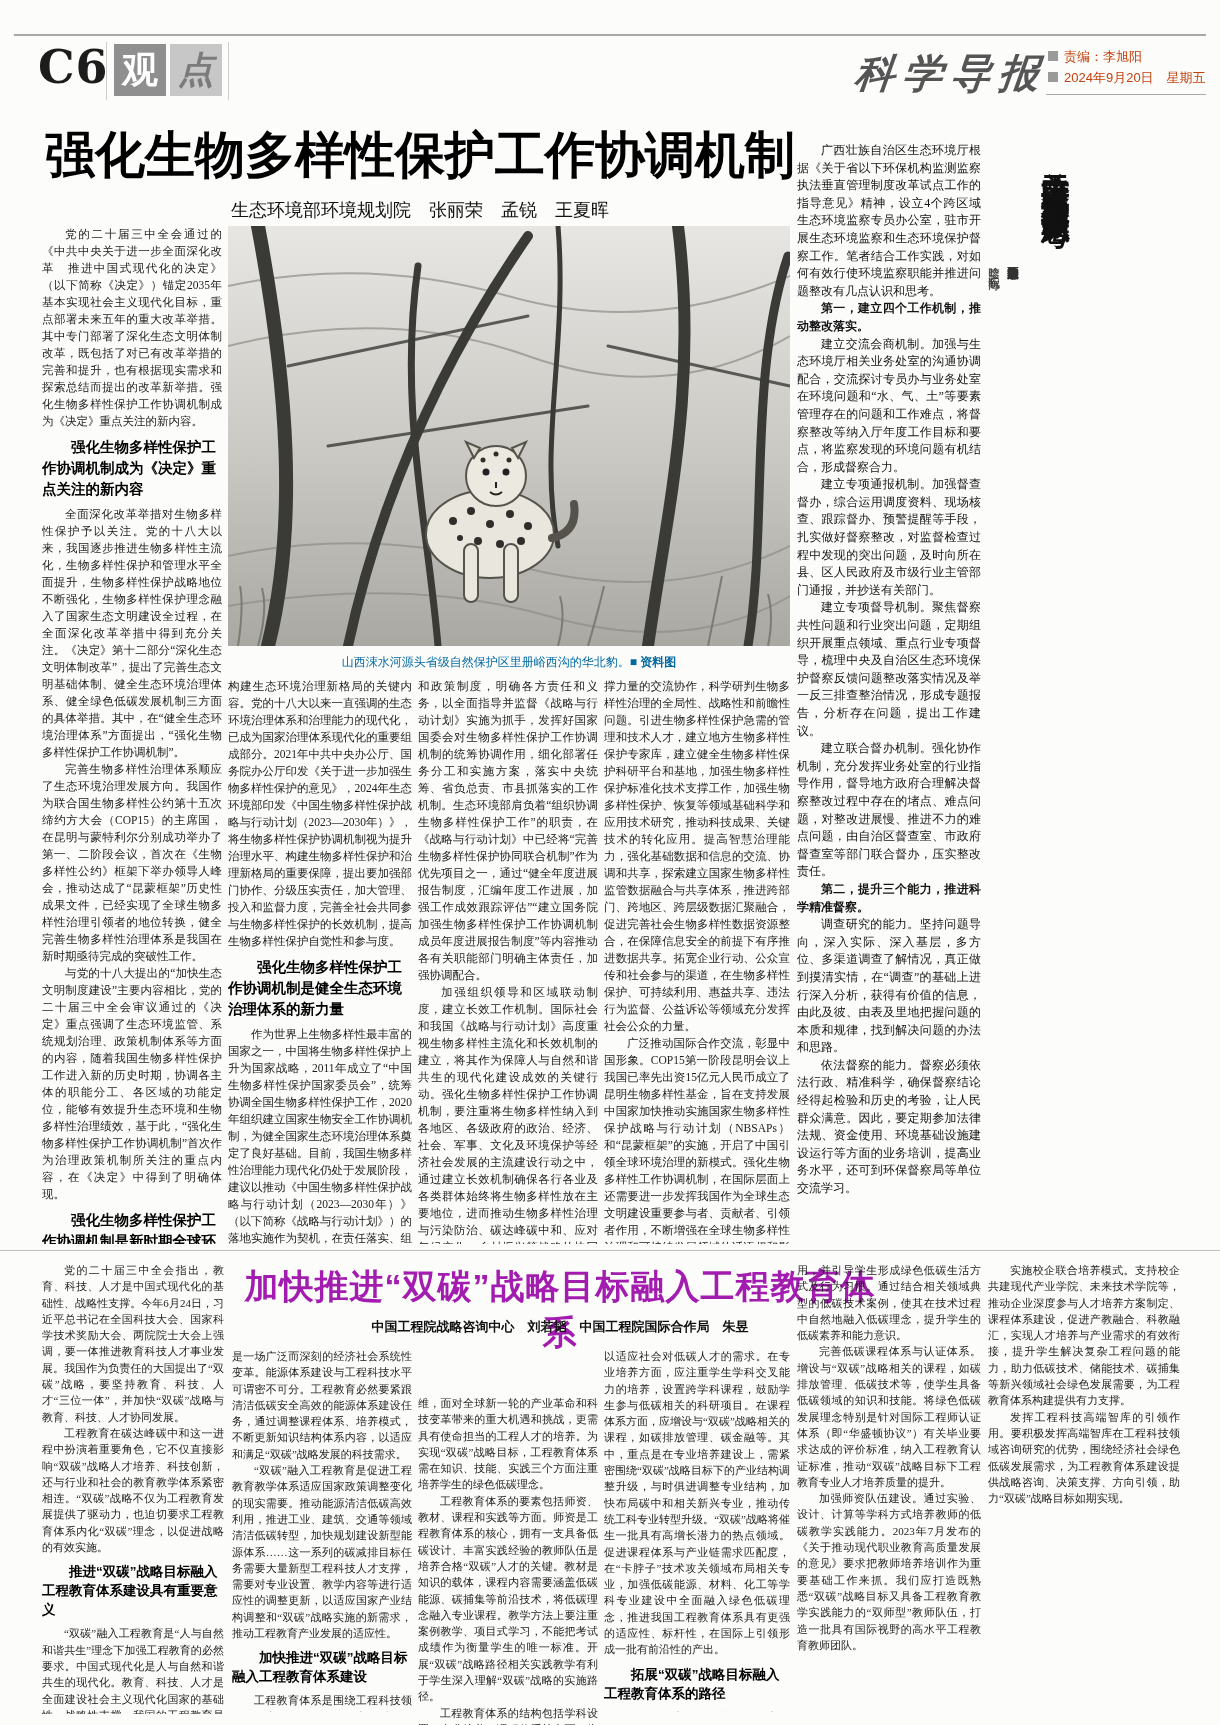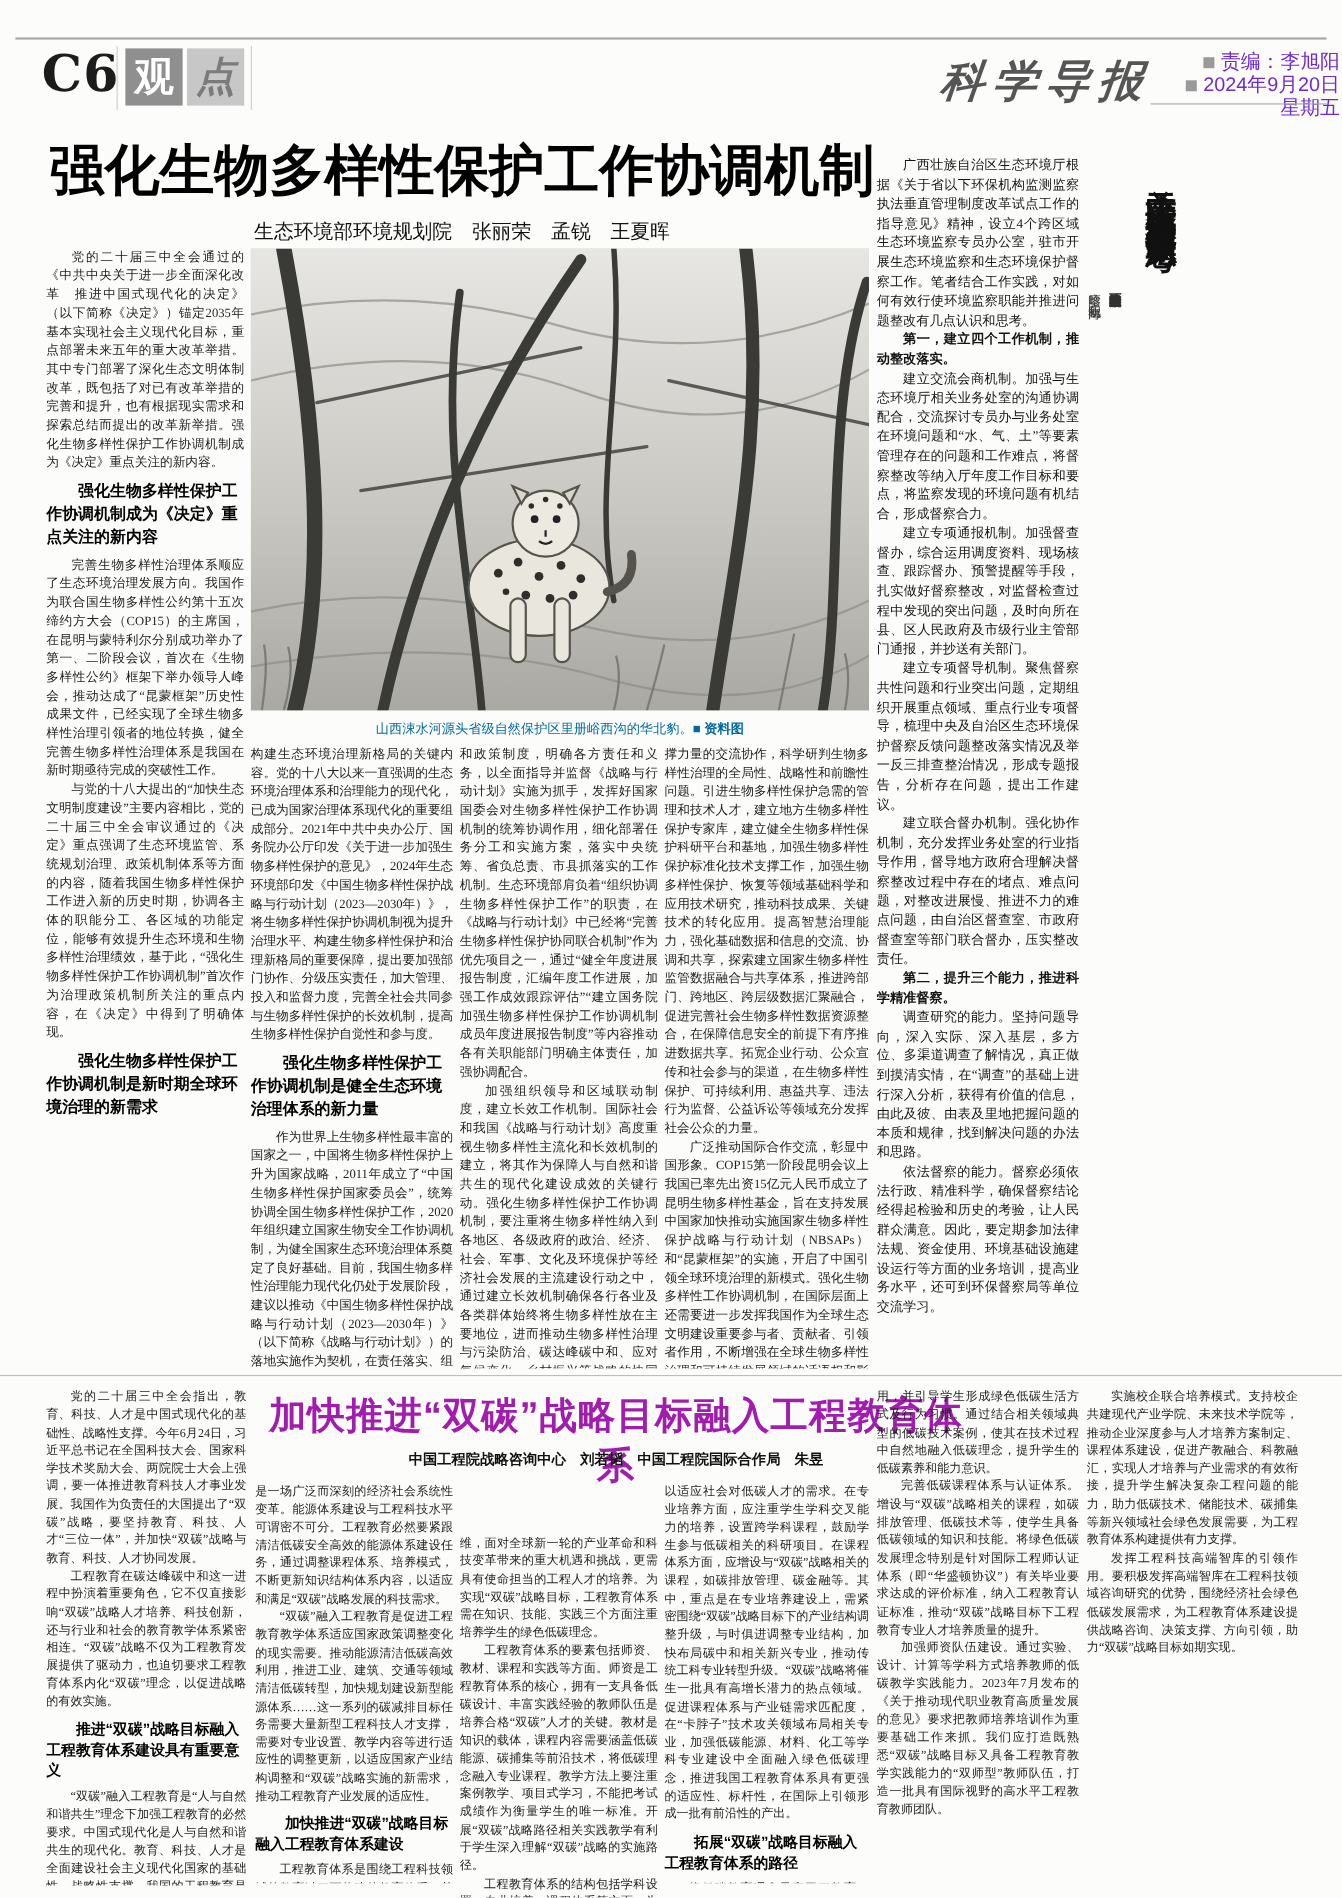--- a/index.html
+++ b/index.html
@@ -8,21 +8,21 @@
   .abs{position:absolute;}
   .rule{position:absolute;background:#a8a8a8;}
   
   .edition{font-family:"DejaVu Serif",serif;font-weight:bold;font-size:46px;letter-spacing:1px;}
   .secbox{width:52px;height:52px;display:flex;align-items:center;justify-content:center;
           font-weight:bold;font-size:36px;font-family:"Liberation Sans",sans-serif;}
   .secbox.dark{background:#8f8f8f;color:#fff;}
   .secbox.light{background:#c7c7c7;color:#7b7b7b;font-family:"DejaVu Serif",serif;font-style:italic;}
   .masthead{font-family:"DejaVu Serif",serif;font-style:italic;font-weight:bold;font-size:40px;
             color:#555;letter-spacing:8px;transform:skewX(-6deg);}
-  .meta{font-family:"Liberation Sans",sans-serif;font-size:18px;color:#6d28d9;line-height:21px;text-align:right;}
+  .meta{font-family:"Liberation Sans",sans-serif;font-size:13px;color:#c2410c;line-height:21px;}
   .sq{display:inline-block;width:10px;height:10px;background:#9a9a9a;margin-right:6px;}
   
   .headline1{font-family:"Liberation Sans",sans-serif;font-weight:900;font-size:50px;
              letter-spacing:0px;text-align:center;color:#000;}
   .byline{font-family:"Liberation Sans",sans-serif;font-size:18px;text-align:center;color:#111;}
   
   .col{position:absolute;text-align:justify;font-size:11.5px;line-height:17px;overflow:hidden;}
   .col p{margin:0;text-indent:2em;}
   .col p.cont{text-indent:0;}
   .col h4{margin:7px 0 6px 0;font-size:14.5px;line-height:21px;text-indent:2em;text-align:left;
@@ -125,20 +125,21 @@
     </g>
   </svg>
 </div>
 <div class="abs caption" style="left:228px;top:654px;width:562px;">
   <span>山西涑水河源头省级自然保护区里册峪西沟的华北豹。</span><b>■ 资料图</b>
 </div>
 
 <div class="col" style="left:42px;top:226px;width:180px;height:1018px;">
   <p>党的二十届三中全会通过的《中共中央关于进一步全面深化改革　推进中国式现代化的决定》（以下简称《决定》）锚定2035年基本实现社会主义现代化目标，重点部署未来五年的重大改革举措。其中专门部署了深化生态文明体制改革，既包括了对已有改革举措的完善和提升，也有根据现实需求和探索总结而提出的改革新举措。强化生物多样性保护工作协调机制成为《决定》重点关注的新内容。</p>
   <h4>强化生物多样性保护工作协调机制成为《决定》重点关注的新内容</h4>
+  <p>全面深化改革举措对生物多样性保护予以关注。党的十八大以来，我国逐步推进生物多样性主流化，生物多样性保护和管理水平全面提升，生物多样性保护战略地位不断强化，生物多样性保护理念融入了国家生态文明建设全过程，在全面深化改革举措中得到充分关注。《决定》第十二部分“深化生态文明体制改革”，提出了完善生态文明基础体制、健全生态环境治理体系、健全绿色低碳发展机制三方面的具体举措。其中，在“健全生态环境治理体系”方面提出，“强化生物多样性保护工作协调机制”。</p>
   <p>完善生物多样性治理体系顺应了生态环境治理发展方向。我国作为联合国生物多样性公约第十五次缔约方大会（COP15）的主席国，在昆明与蒙特利尔分别成功举办了第一、二阶段会议，首次在《生物多样性公约》框架下举办领导人峰会，推动达成了“昆蒙框架”历史性成果文件，已经实现了全球生物多样性治理引领者的地位转换，健全完善生物多样性治理体系是我国在新时期亟待完成的突破性工作。</p>
   <p>与党的十八大提出的“加快生态文明制度建设”主要内容相比，党的二十届三中全会审议通过的《决定》重点强调了生态环境监管、系统规划治理、政策机制体系等方面的内容，随着我国生物多样性保护工作进入新的历史时期，协调各主体的职能分工、各区域的功能定位，能够有效提升生态环境和生物多样性治理绩效，基于此，“强化生物多样性保护工作协调机制”首次作为治理政策机制所关注的重点内容，在《决定》中得到了明确体现。</p>
   <h4>强化生物多样性保护工作协调机制是新时期全球环境治理的新需求</h4>
 
 </div>
 
 <div class="col" style="left:228px;top:678px;width:184px;height:566px;">
   <p class="cont">构建生态环境治理新格局的关键内容。党的十八大以来一直强调的生态环境治理体系和治理能力的现代化，已成为国家治理体系现代化的重要组成部分。2021年中共中央办公厅、国务院办公厅印发《关于进一步加强生物多样性保护的意见》，2024年生态环境部印发《中国生物多样性保护战略与行动计划（2023—2030年）》，将生物多样性保护协调机制视为提升治理水平、构建生物多样性保护和治理新格局的重要保障，提出要加强部门协作、分级压实责任，加大管理、投入和监督力度，完善全社会共同参与生物多样性保护的长效机制，提高生物多样性保护自觉性和参与度。</p>
   <h4>强化生物多样性保护工作协调机制是健全生态环境治理体系的新力量</h4>
   <p>作为世界上生物多样性最丰富的国家之一，中国将生物多样性保护上升为国家战略，2011年成立了“中国生物多样性保护国家委员会”，统筹协调全国生物多样性保护工作，2020年组织建立国家生物安全工作协调机制，为健全国家生态环境治理体系奠定了良好基础。目前，我国生物多样性治理能力现代化仍处于发展阶段，建议以推动《中国生物多样性保护战略与行动计划（2023—2030年）》（以下简称《战略与行动计划》）的落地实施作为契机，在责任落实、组织领导、社会参与、国际交流等方面强化生物多样性保护工作协调机制，汇聚生物多样性保护的强大力量。</p>

